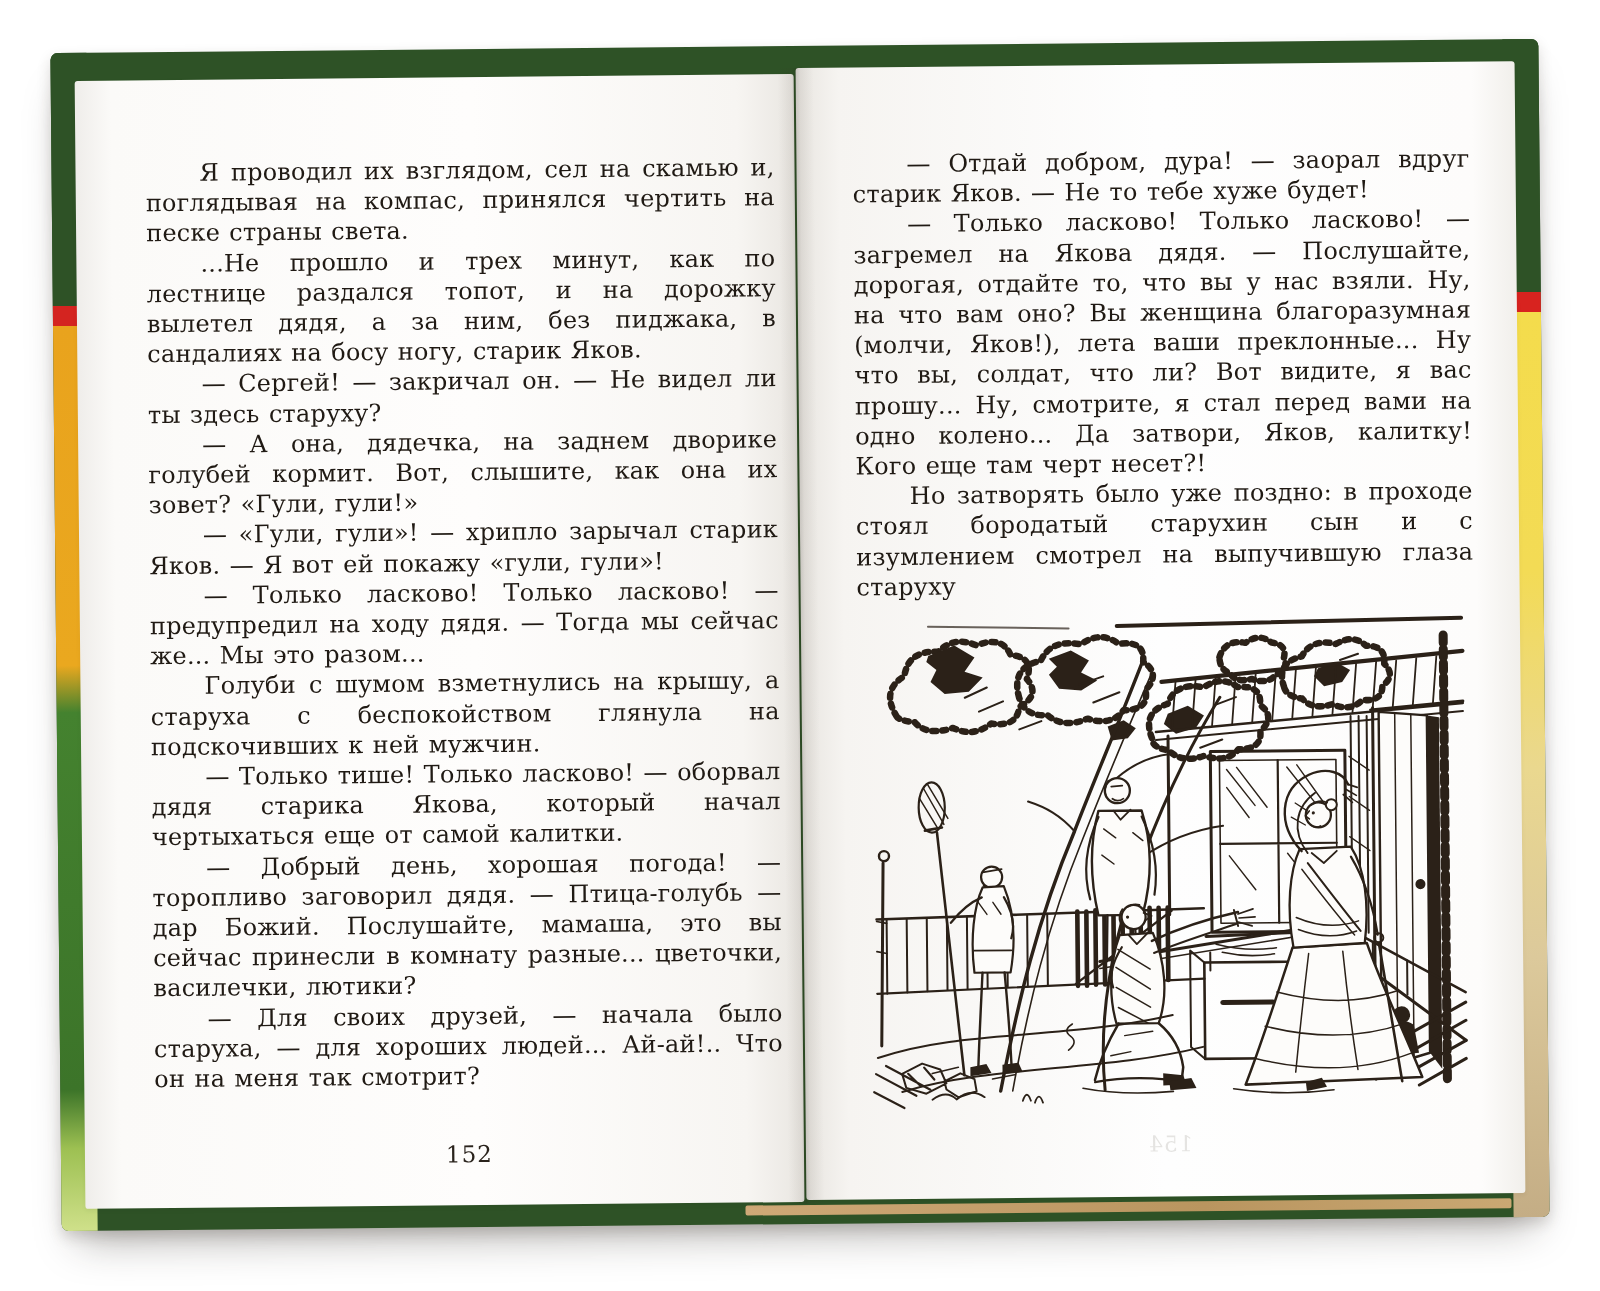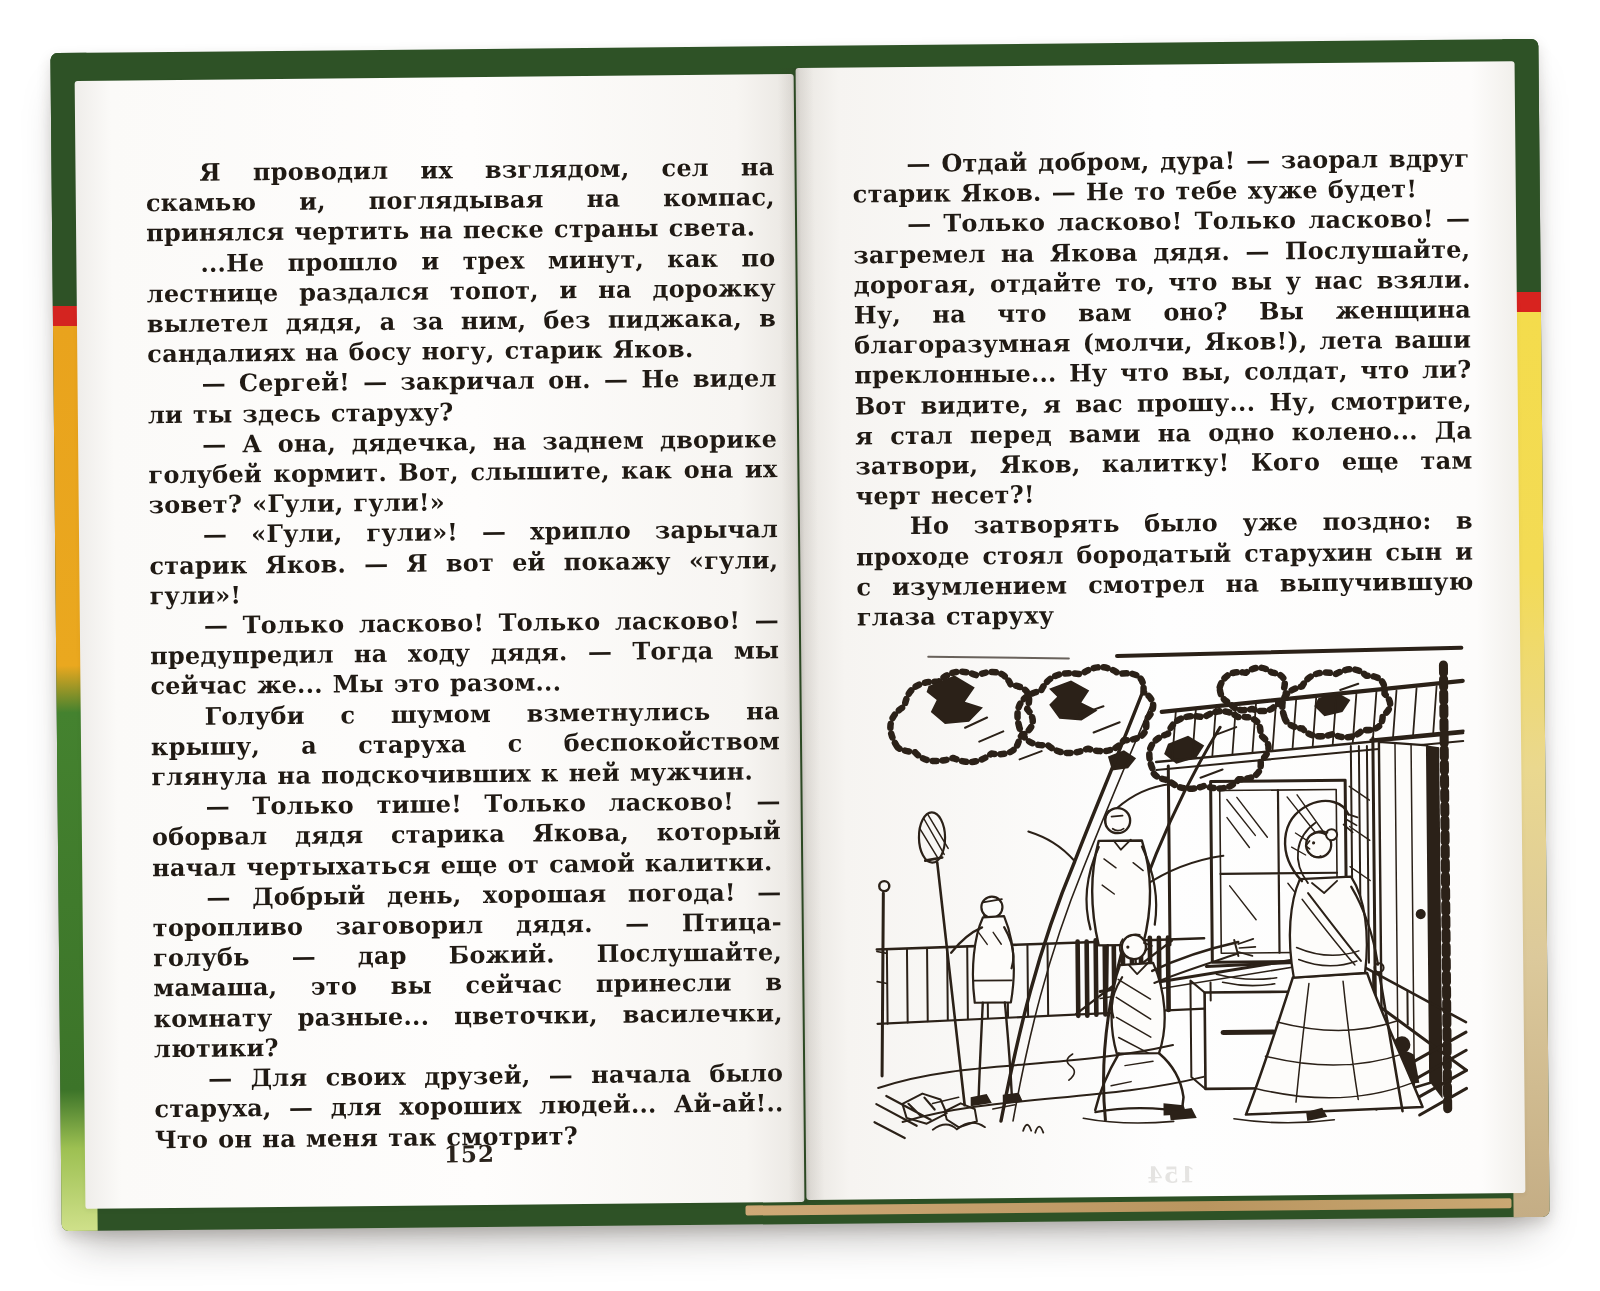--- a/index.html
+++ b/index.html
@@ -1,17 +1,17 @@
 <!DOCTYPE html>
 <html lang="ru"><head>
 <meta charset="utf-8">
 <style>
   html,body{margin:0;padding:0;background:#ffffff;}
   .scene{position:relative;width:1600px;height:1291px;background:#ffffff;overflow:hidden;
-         font-family:"DejaVu Serif", serif;font-weight:bold;}
+         font-family:"DejaVu Serif", serif;}
   .book{position:absolute;left:56px;top:46px;width:1488px;height:1178px;transform:rotate(-0.55deg);}
   .cover{position:absolute;inset:0;background:#2e5226;border-radius:7px;
          box-shadow:0 26px 42px -16px rgba(40,35,28,0.35), 0 6px 14px rgba(60,50,40,0.18);}
   .edge{position:absolute;top:0;bottom:0;width:36px;}
   .edge.left{left:0;border-radius:7px 0 0 7px;
     background:linear-gradient(to bottom,#2e5226 0%,#2e5226 21.5%,#d42420 21.5%,#d42420 23.2%,
       #e9a31d 23.2%,#eaa81f 52%,#44822f 56%,#3c7429 88%,#9dc052 93%,#cfe08a 100%);}
   .edge.right{right:0;border-radius:0 7px 7px 0;
     background:linear-gradient(to bottom,#2e5226 0%,#2e5226 21.5%,#d8231f 21.5%,#d8231f 23.2%,
       #f4dc4c 23.2%,#f3db55 45%,#ead88f 62%,#dcc99b 78%,#c4ad85 100%);}

